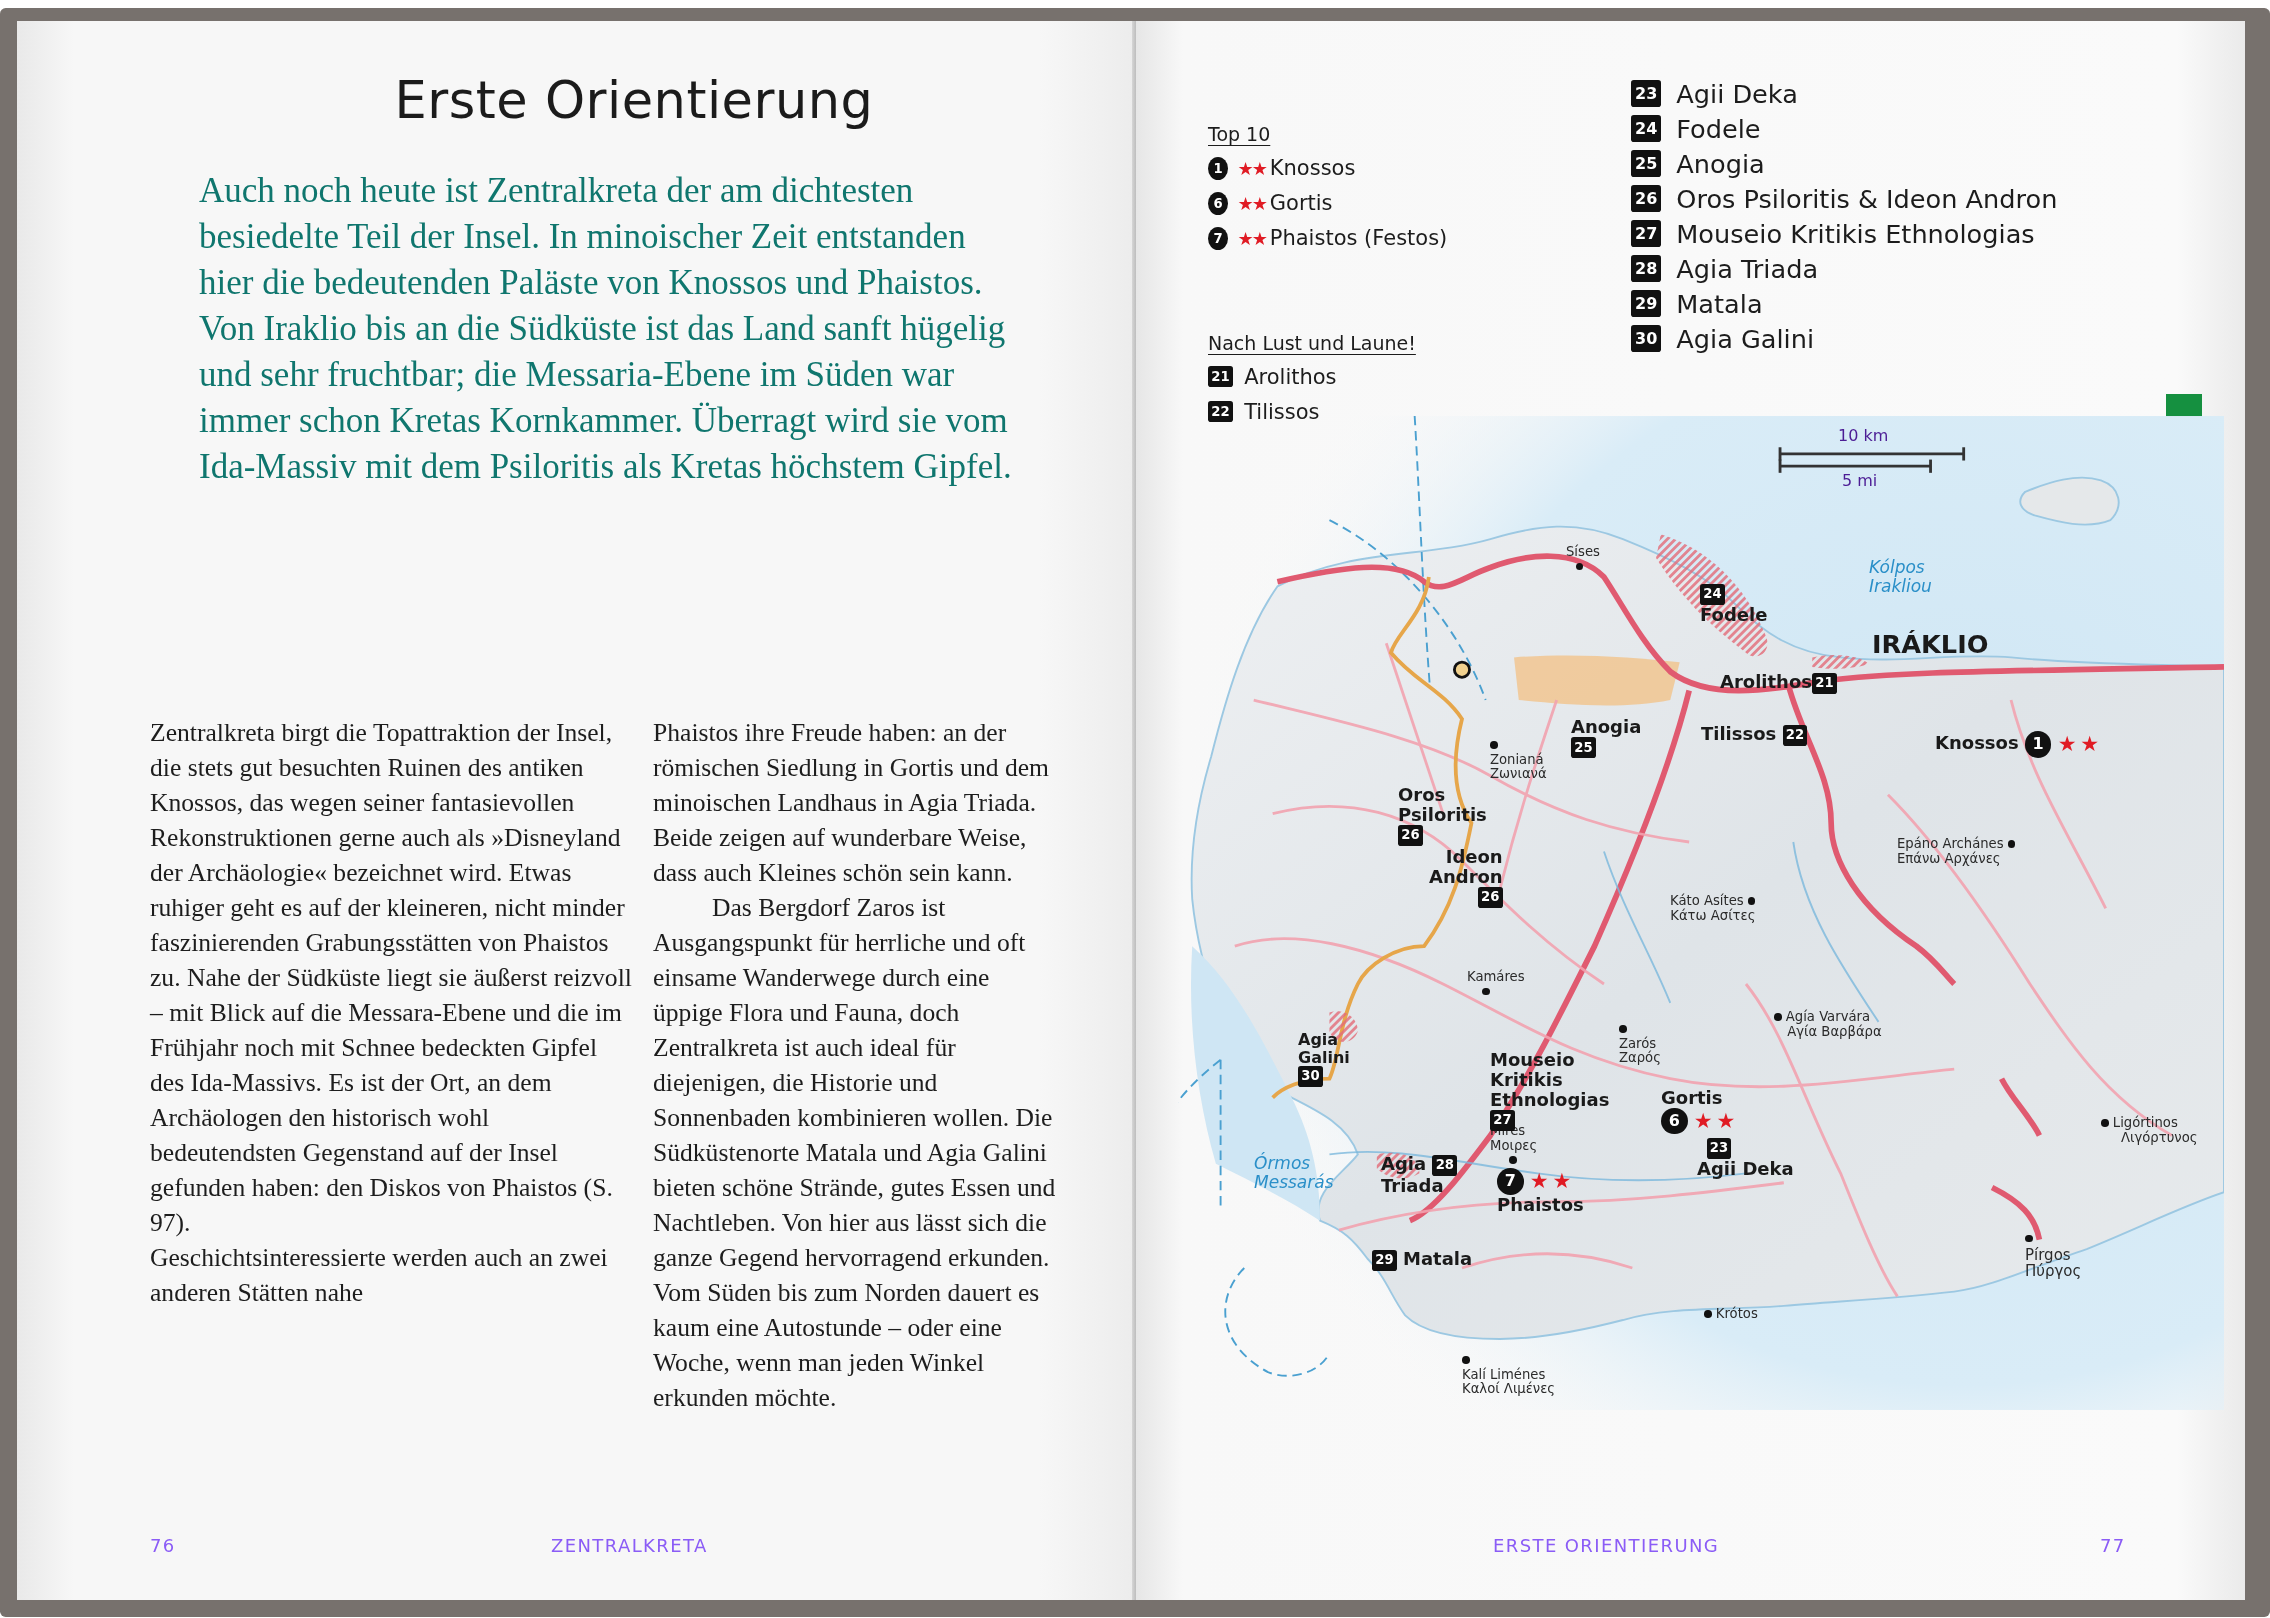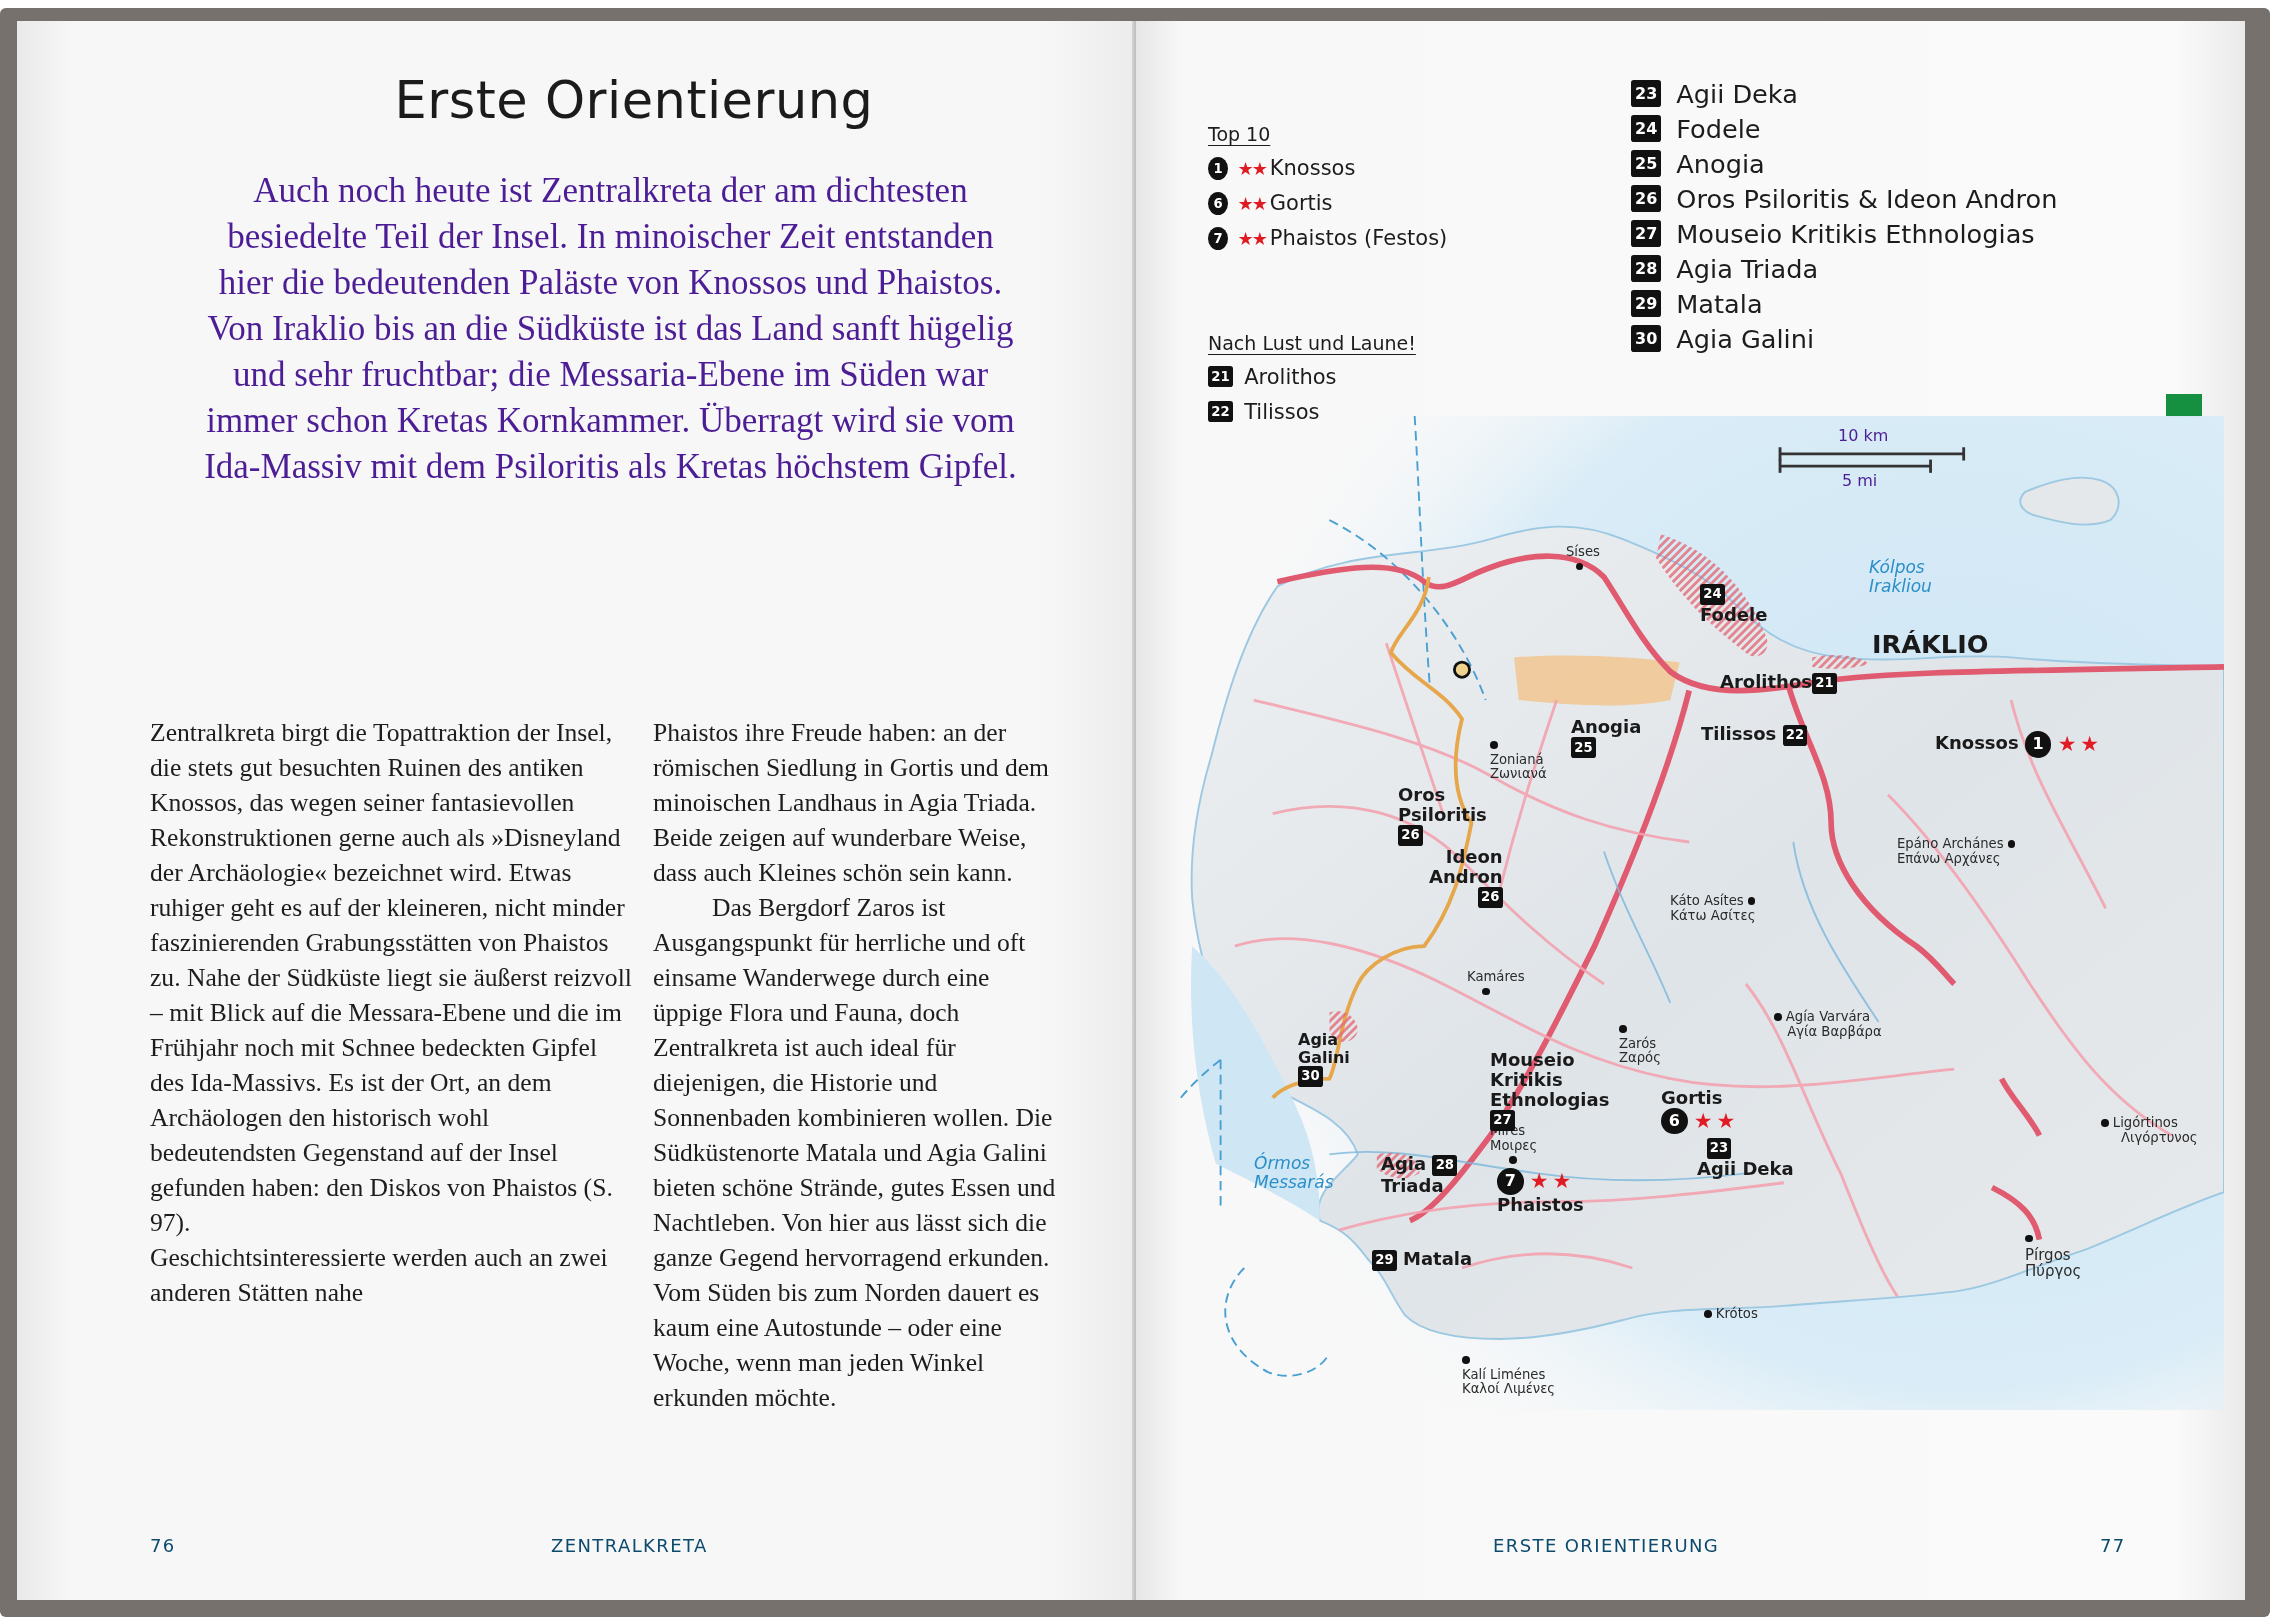--- a/index.html
+++ b/index.html
@@ -8,28 +8,28 @@
   .cover-edge{position:absolute;left:0;top:7.6px;width:2270px;height:1609px;background:#77716d;border-radius:5.7px;}
   .page{position:absolute;top:21px;height:1579px;background:#f6f6f6;overflow:hidden;}
   .page.left{left:17px;width:1119px;background:linear-gradient(to right,#e9e9e9 0px,#f7f7f7 57px,#f7f7f7 1022px,#ececec 1119px);}
   .page.right{left:1136px;width:1109px;background:linear-gradient(to right,#e6e6e6 0px,#f8f8f8 47px,#fafafa 1041px,#eaeaea 1109px);}
   .page-stack{position:absolute;top:24.6px;width:19px;height:1571px;background:repeating-linear-gradient(to right,#f4f4f4 0,#f4f4f4 1.9px,#dcdcdc 2.8px,#f4f4f4 3.8px);}
   .stack-left{left:19px;}
   .stack-right{left:2226px;}
   .gutter{position:absolute;left:1132px;top:21px;width:7.6px;height:1579px;background:linear-gradient(to right,#d6d6d6,#bdbdbd,#e2e2e2);}
 
   h1.title{position:absolute;left:284px;top:71px;width:700px;margin:0;text-align:center;font-family:"DejaVu Sans",sans-serif;font-weight:normal;font-size:51px;letter-spacing:0.5px;color:#1b1b1b;}
-  .lead{position:absolute;left:199px;top:168px;width:823px;margin:0;text-align:center;font-size:35px;line-height:46px;color:#4c1d95;}
+  .lead{position:absolute;left:199px;top:168px;width:823px;margin:0;text-align:left;font-size:35px;line-height:46px;color:#0f766e;}
   .col{position:absolute;top:715px;font-size:25.6px;line-height:35px;color:#1d1d1d;}
   .col1{left:150px;width:483px;}
   .col2{left:653px;width:412px;}
   .col p{margin:0;}
   .col .indent{text-indent:59px;}
   .col h3{margin:32px 0 0 0;font-family:"DejaVu Sans",sans-serif;font-weight:bold;font-size:23px;line-height:34px;}
-  .footer{position:absolute;top:1535px;font-family:"DejaVu Sans",sans-serif;font-size:18px;letter-spacing:1.4px;color:#0c4a6e;}
+  .footer{position:absolute;top:1535px;font-family:"DejaVu Sans",sans-serif;font-size:18px;letter-spacing:1.4px;color:#8b5cf6;}
 
   
   .legend{position:absolute;font-family:"DejaVu Sans",sans-serif;color:#1c1c1c;}
   .legend-a{left:1208px;top:79px;font-size:21px;}
   .legend-a .hdr{text-decoration:underline;text-underline-offset:3.8px;font-size:19px;margin-bottom:5.7px;margin-top:44px;}
   .legend-a .row{height:35px;display:flex;align-items:center;}
   .legend-a .gap{height:32px;}
   .num-circle{display:inline-flex;width:20px;height:23px;border-radius:50%;background:#111;color:#fff;font-size:13.2px;font-weight:bold;align-items:center;justify-content:center;margin-right:9.5px;}
   .num-box{display:inline-flex;min-width:21px;height:21px;border-radius:2.8px;background:#111;color:#fff;font-size:13.2px;font-weight:bold;align-items:center;justify-content:center;margin-right:11.4px;padding:0 1.9px;}
   .stars{color:#e01b24;font-size:18px;letter-spacing:-1.9px;margin-right:3.8px;}

